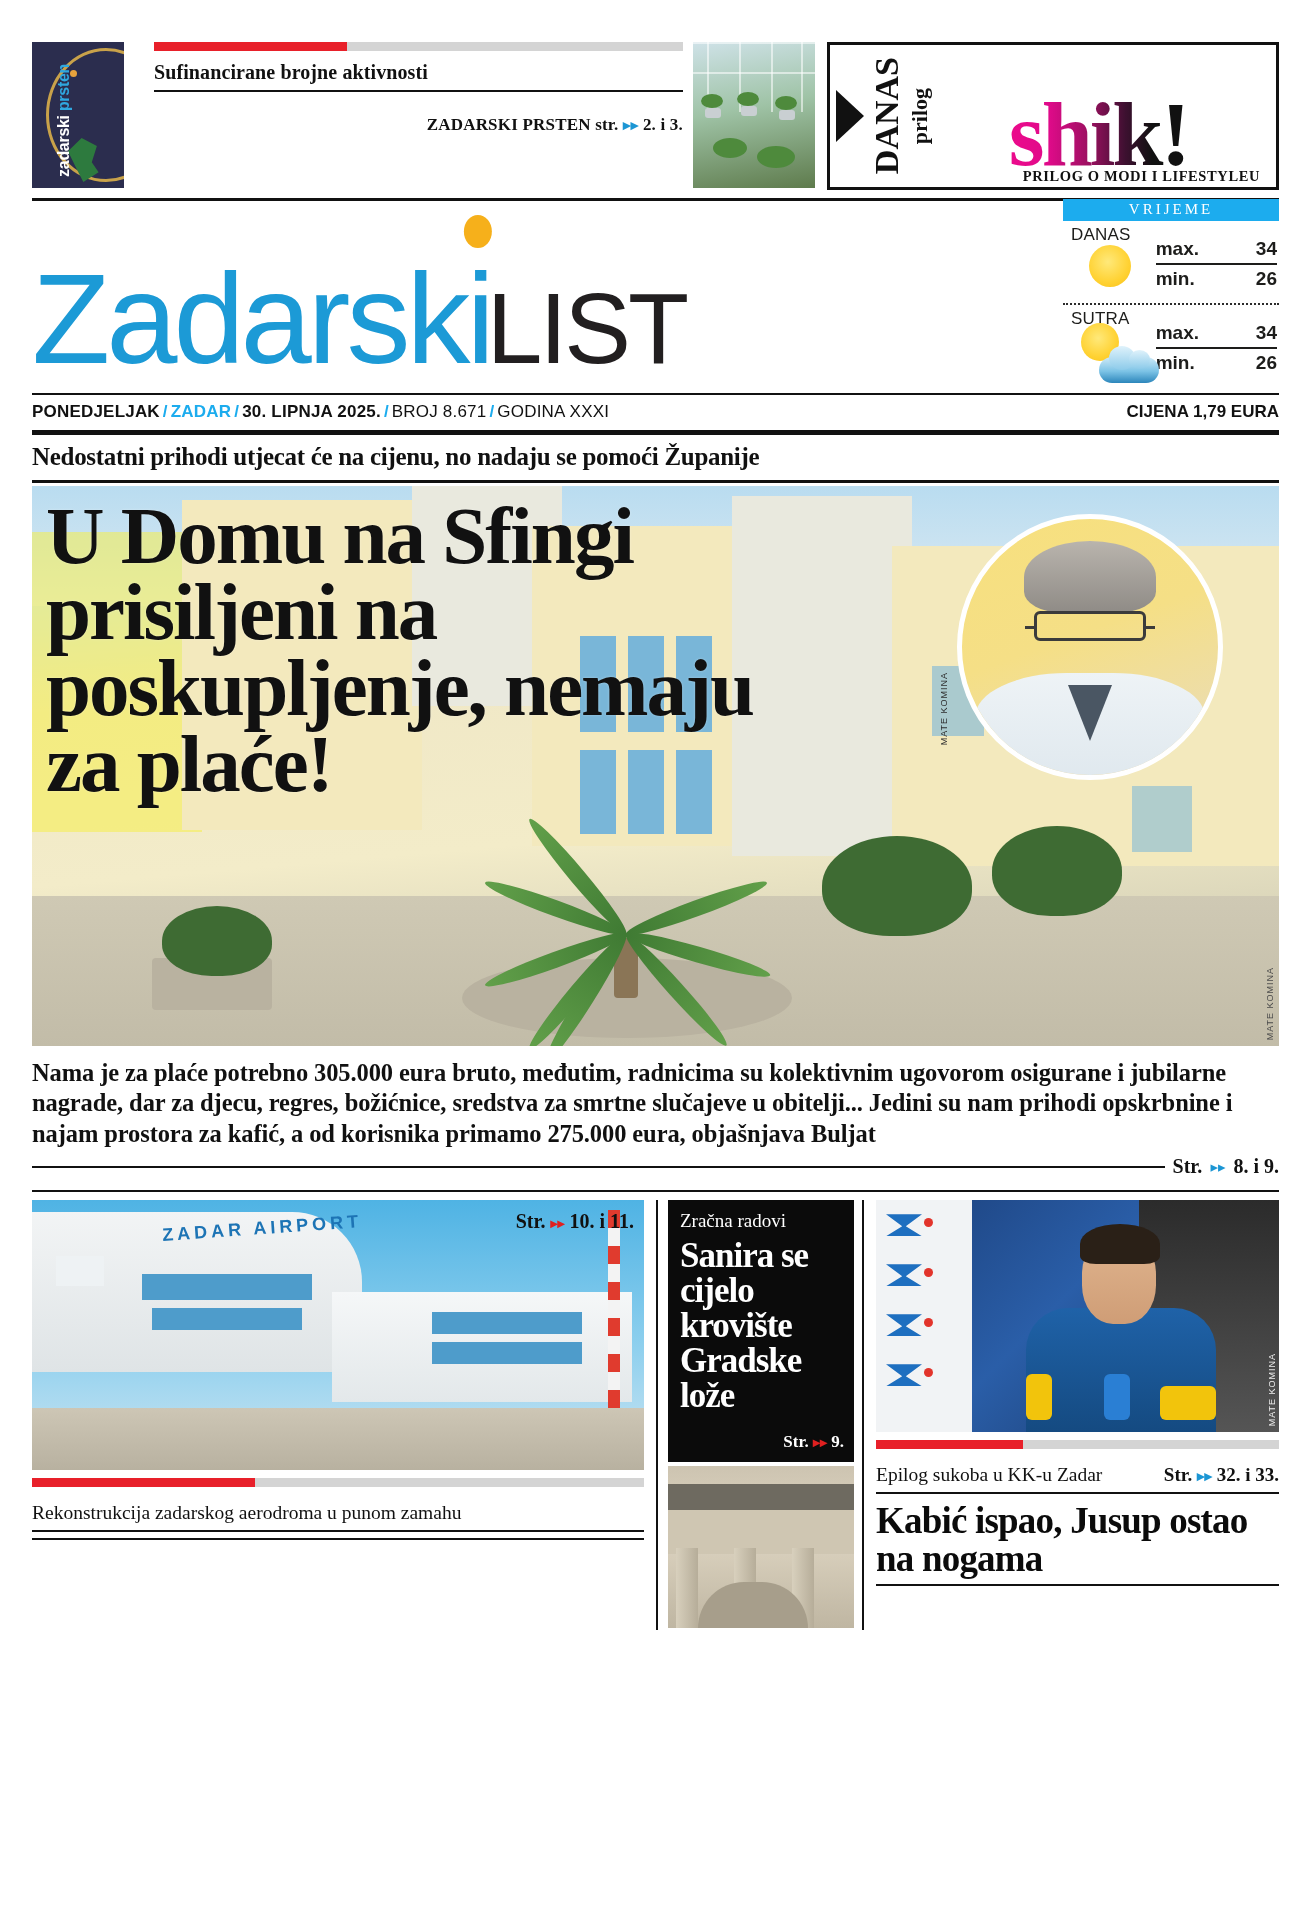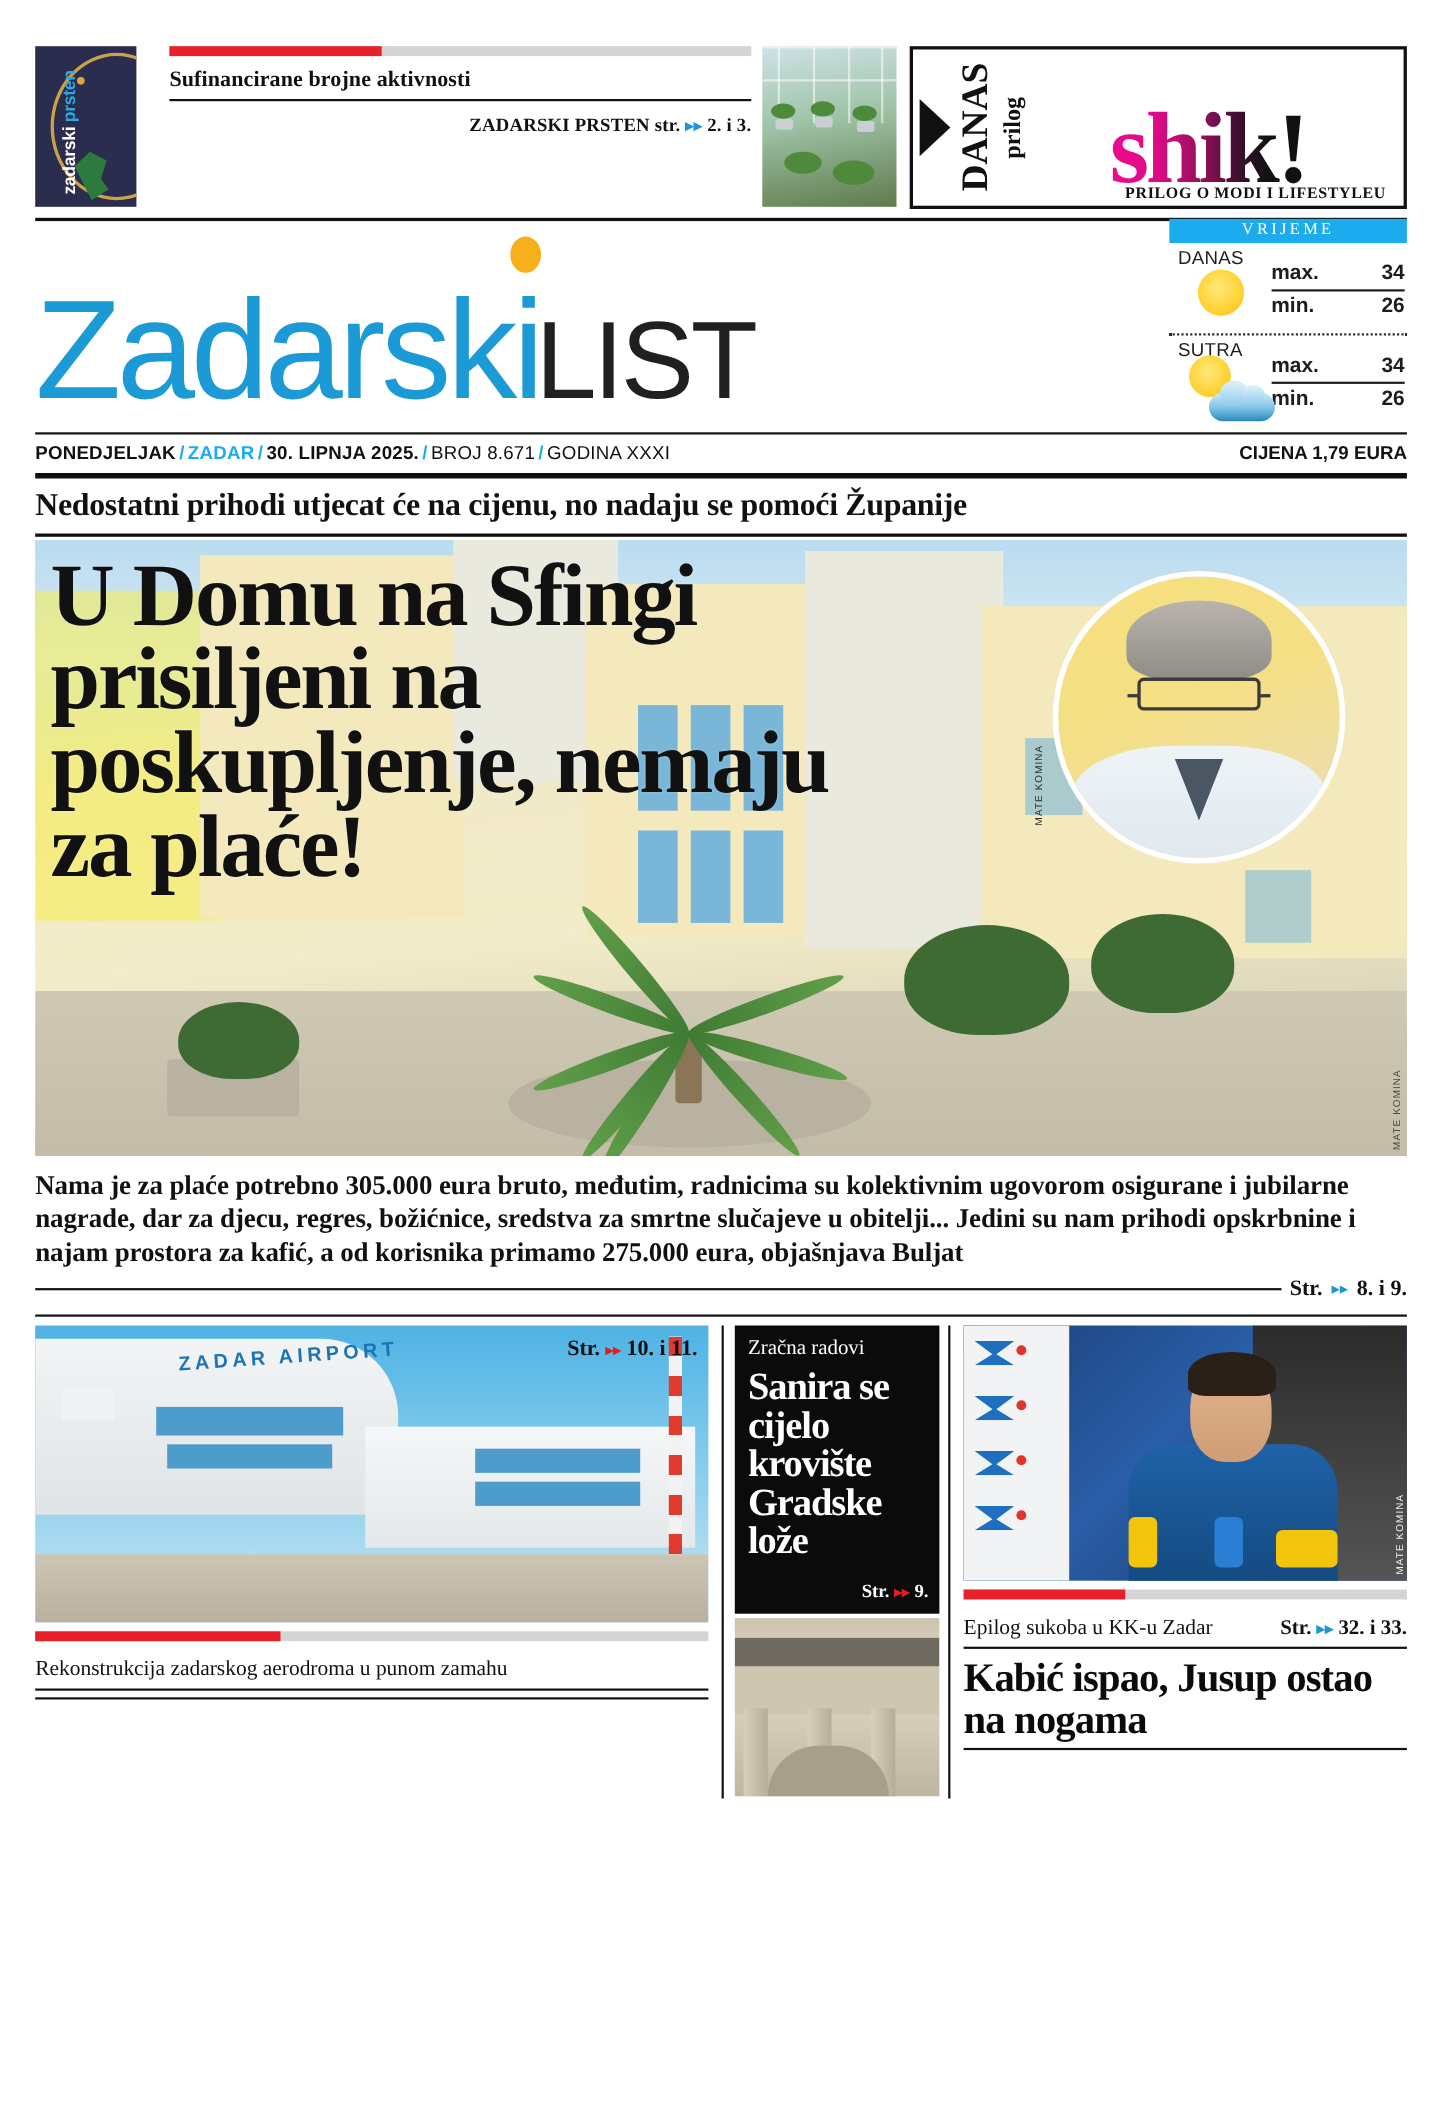--- a/index.html
+++ b/index.html
@@ -87,21 +87,21 @@
     background: #e8202a;
   }
   .promo-kicker {
     font-family: "Liberation Serif", serif;
     font-weight: bold;
     font-size: 20px;
     color: #111;
     letter-spacing: 0.1px;
     padding-bottom: 6px;
     border-bottom: 2.5px solid #111;
-    margin-bottom: 12px;
+    margin-bottom: 23px;
   }
   .promo-head {
     font-family: "Liberation Serif", serif;
     font-weight: bold;
     font-size: 37px;
     line-height: 1.02;
     color: #0b0b0b;
     letter-spacing: -0.6px;
   }
   .promo-ref {
@@ -306,21 +306,21 @@
   .dl-left { font-size: 17px; color: #111; letter-spacing: .2px; }
   .dl-left .b { font-weight: bold; }
   .dl-left .blue { color: #1cacee; font-weight: bold; }
   .dl-left .sep { color: #1cacee; font-weight: bold; padding: 0 3px; }
   .dl-right { font-size: 17px; font-weight: bold; color: #111; }
 
   
   .lead-kicker {
     font-family: "Liberation Serif", serif;
     font-weight: bold;
-    font-size: 29px;
+    font-size: 25px;
     color: #111;
     letter-spacing: -0.3px;
     padding: 8px 0 9px;
     border-bottom: 3px solid #111;
   }
 
   
   .hero {
     position: relative;
     height: 560px;

